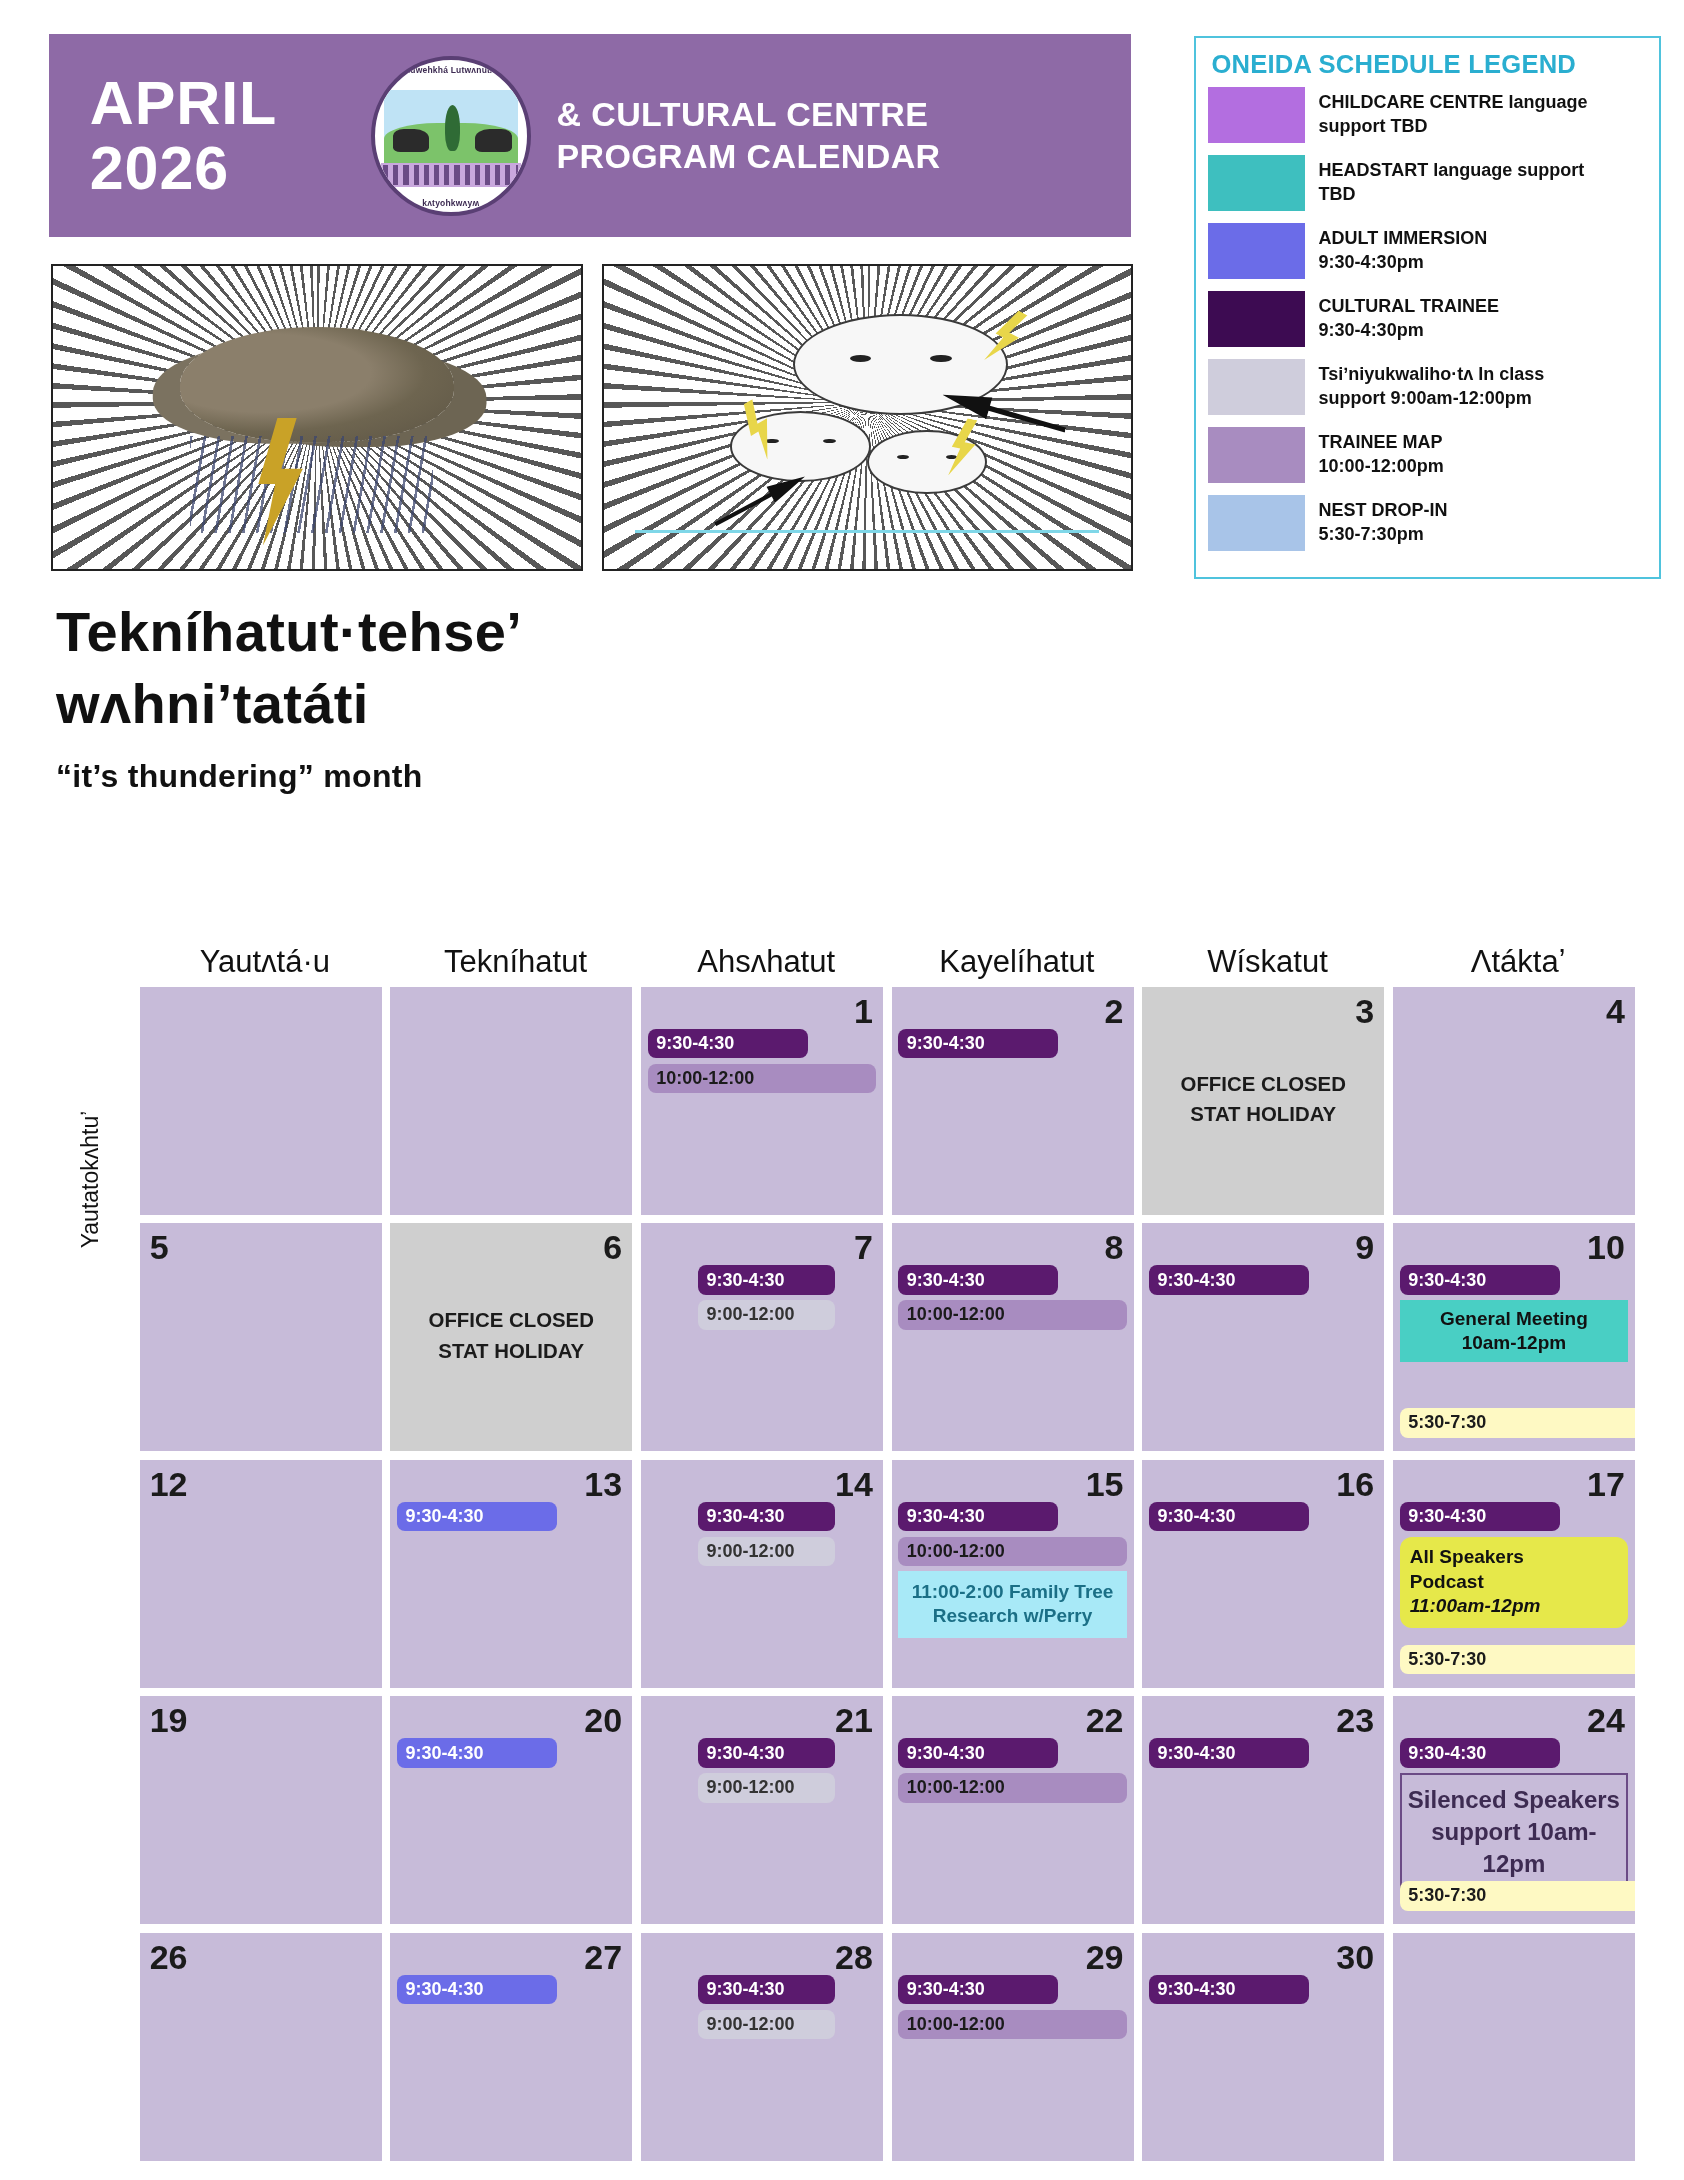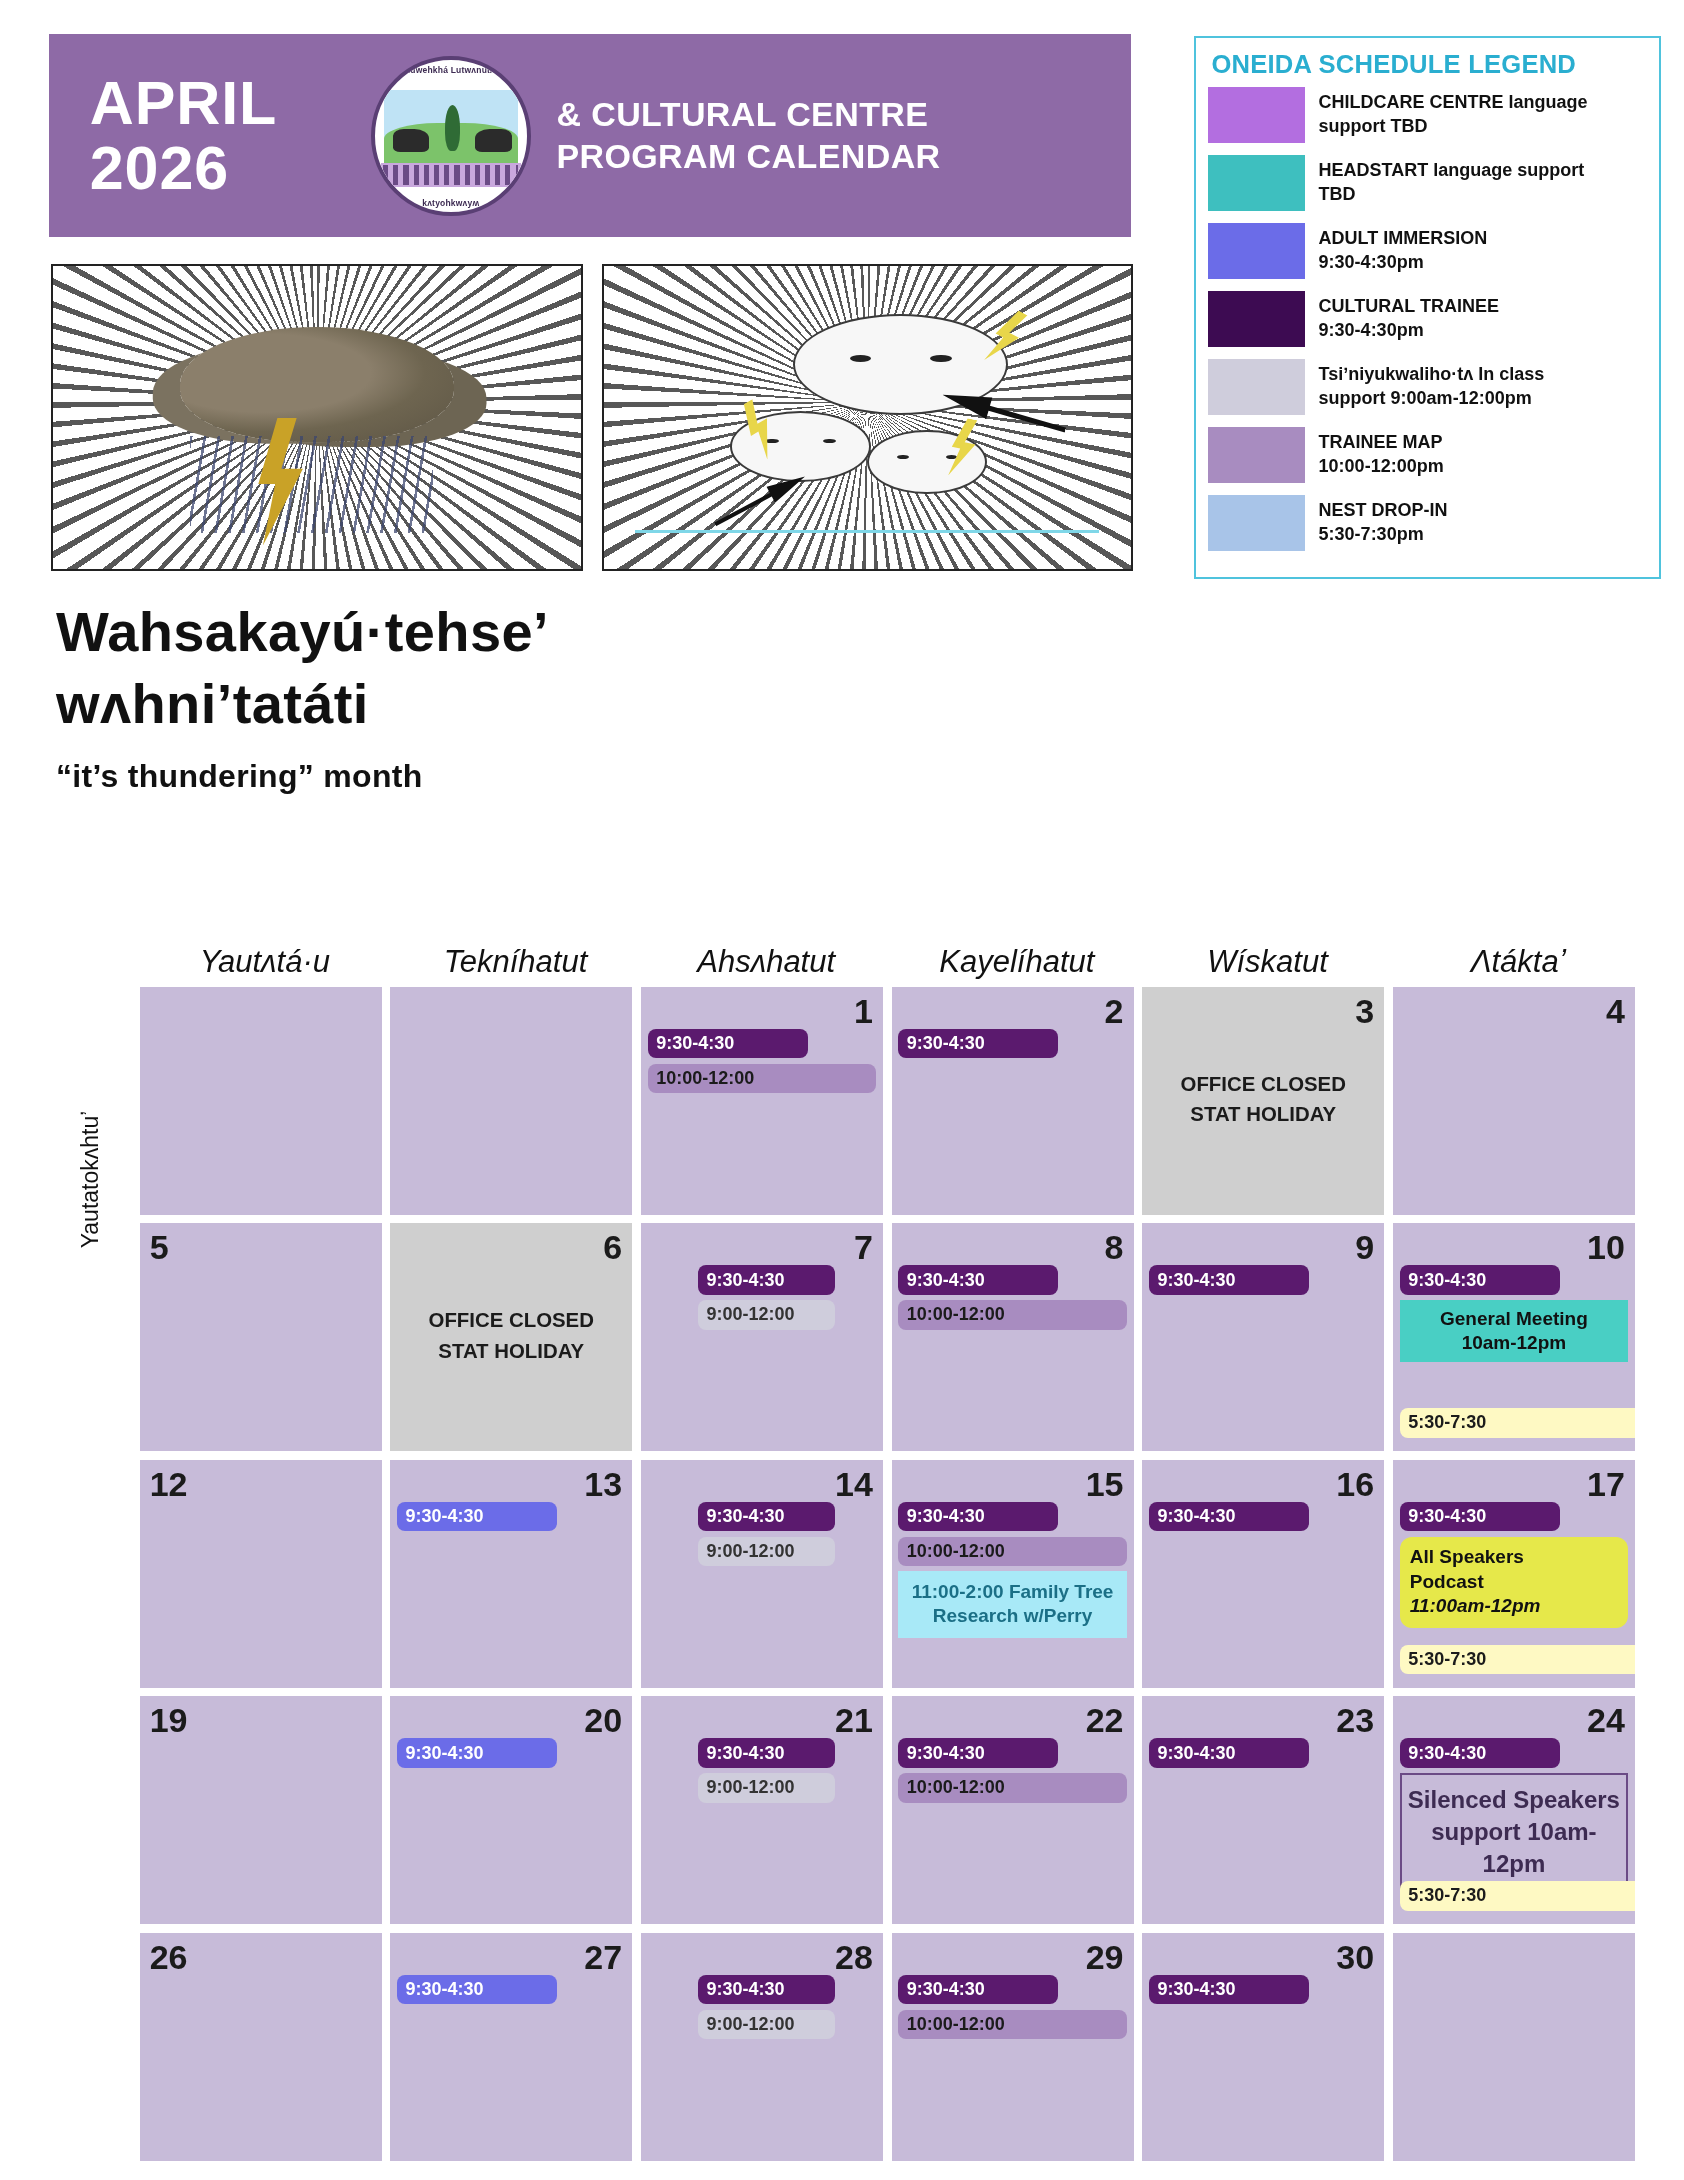--- a/index.html
+++ b/index.html
@@ -192,21 +192,20 @@
   .cal {
     position: absolute;
     left: 49px;
     top: 944px;
     width: 1586px;
   }
   .cal-head {
     display: grid;
     grid-template-columns: 82px repeat(6, 1fr);
     column-gap: 17px;
-    font-style: italic;
   }
   .dow {
     font-size: 31px;
     text-align: center;
     padding-bottom: 6.8px;
     white-space: nowrap;
     overflow: hidden;
   }
   .corner-label {
     position: relative;
@@ -371,21 +370,21 @@
     <div class="sbolt sb1"></div>
     <div class="sbolt sb2"></div>
     <div class="sbolt sb3"></div>
     <div class="arrow a1"></div>
     <div class="arrow a2"></div>
     <div class="baseline"></div>
   </div>
 </div>
 
 <div class="title-block">
-  <div class="oneida-title">Wahsakayú·tehseʼ</div>
+  <div class="oneida-title">Tekníhatut·tehseʼ</div>
   <div class="oneida-title">wʌhniʼtatáti</div>
   <div class="translation">“it’s thundering”  month</div>
 </div>
 
 <div class="legend">
   <div class="legend-title">ONEIDA SCHEDULE LEGEND</div>
   <div id="legend-rows">
       <div class="legend-row">
         <div class="legend-swatch" style="background: rgb(179, 110, 224);"></div>
         <div class="legend-text">

